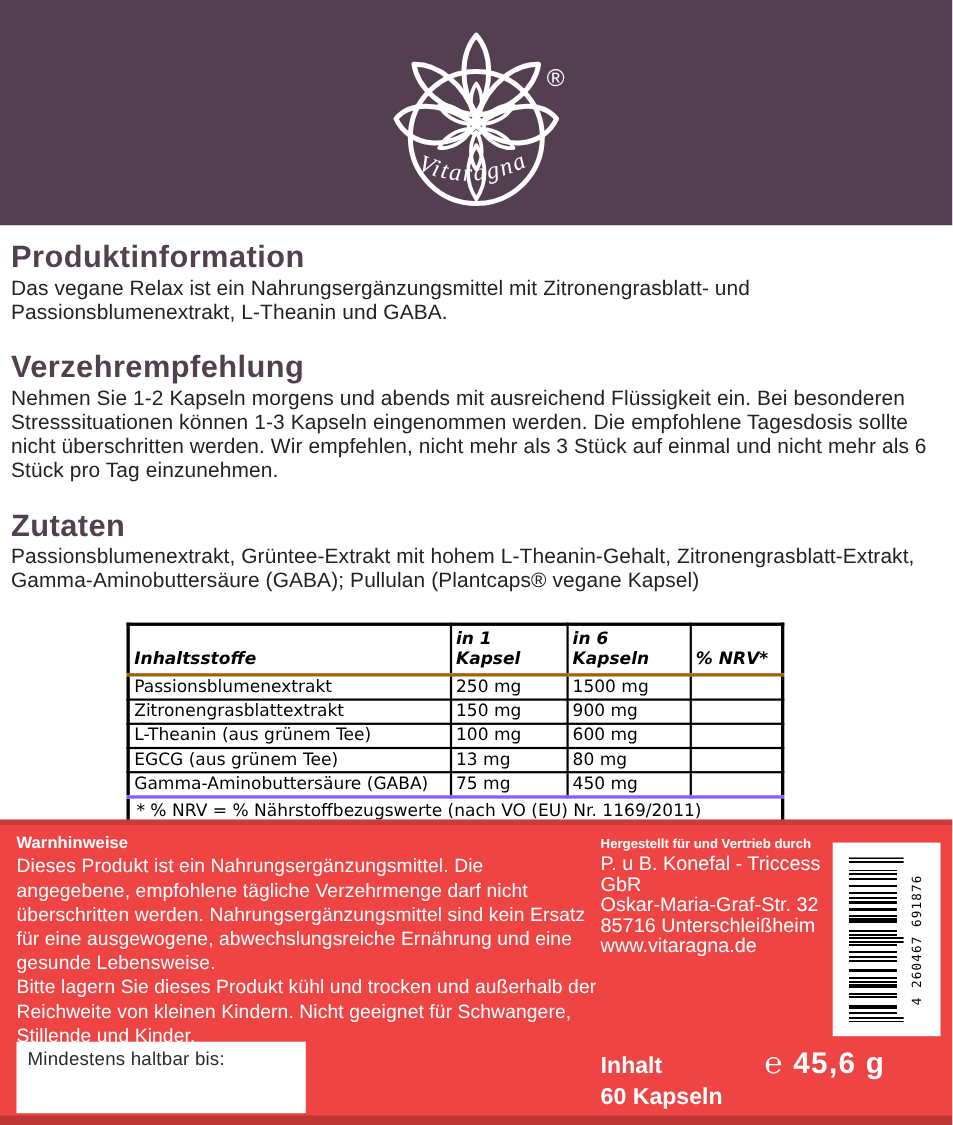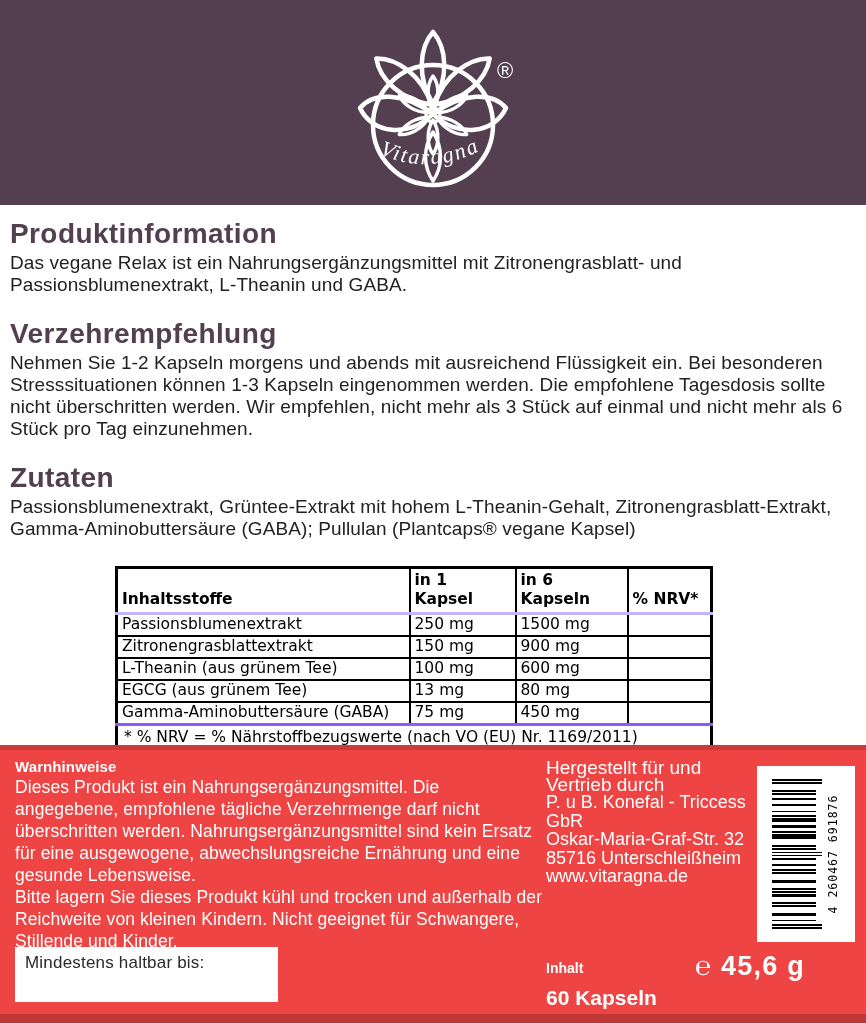--- a/index.html
+++ b/index.html
@@ -34,21 +34,21 @@
   
   .nutrition {
     border-collapse:collapse; margin:26px 0 0 105px; width:595px;
     font-family:"DejaVu Sans", sans-serif; font-size:15.5px; color:#000;
     table-layout:fixed;
   }
   .nutrition { border:3px solid #000; }
   .nutrition th, .nutrition td { border:2px solid #000; text-align:left; }
   .nutrition thead th {
     vertical-align:bottom; font-weight:bold; padding:2px 4px 3px; height:45px;
-    border-bottom:3px solid #c4b5fd; line-height:19px;
+    border-bottom:3px solid #a16207; line-height:19px;font-style:italic;
   }
   .nutrition tbody td { padding:0 4px 1px; height:21px; line-height:19px; }
   .nutrition .fnrow td { border-top:3px solid #8b5cf6; padding:2px 6px 3px; }
   .col-name { width:293px; } .col-1k { width:106px; } .col-6k { width:112px; } .col-nrv { width:84px; }
   
   .footer-band {
     position:absolute; top:745px; left:0; width:866px; height:278px;
     background:#ef4444; color:#ffffff;
   }
   .footer-band::before {
@@ -56,41 +56,41 @@
     background:rgba(0,0,0,0.14);
   }
   .footer-band::after {
     content:""; position:absolute; bottom:0; left:0; width:100%; height:9px;
     background:rgba(0,0,0,0.20);
   }
   .warn-block { position:absolute; left:15px; top:13px; width:528px; }
   .warn-title { font-weight:bold; font-size:15px; line-height:18px; letter-spacing:0.1px; }
   .warn-body { font-size:17.5px; line-height:22px; letter-spacing:0.1px; }
   .dist-block { position:absolute; left:546px; top:14px; width:205px; }
-  .dist-title { font-weight:normal; font-size:19px; line-height:17px; }
+  .dist-title { font-weight:bold; font-size:12px; line-height:17px; }
   .dist-line { font-size:18px; line-height:18.5px; }
   
   .barcode-box {
     position:absolute; left:757px; top:21px; width:98px; height:176px;
     background:#ffffff; display:flex; align-items:center; justify-content:center;
   }
   .barcode-rot { flex:none; width:150px; transform:rotate(-90deg); }
   .barcode-digits {
     font-family:"DejaVu Sans Mono", monospace; font-size:11.5px; color:#000;
     text-align:center; letter-spacing:1px; line-height:13px; margin-top:1px;
     white-space:nowrap;
   }
   
   .mhd-box {
-    position:absolute; left:15px; top:202px; width:263px; height:55px;
+    position:absolute; left:15px; top:202px; width:263px; height:65px;
     background:#ffffff; color:#2a2a2a; padding:6px 10px; font-size:17px;
     letter-spacing:0.2px;
   }
   .inhalt-block { position:absolute; left:546px; top:209px; font-weight:bold; }
-  .inhalt-label { font-size:14px; line-height:29px; }
+  .inhalt-label { font-size:21px; line-height:29px; }
   .inhalt-value { font-size:21px; line-height:29px; }
   .fuellmenge-block { position:absolute; left:695px; top:205px; font-weight:bold; letter-spacing:1.2px; }
   .fuellmenge-label { font-size:27px; line-height:33px; }
   .fuellmenge-value { font-size:27px; line-height:33px; }
 </style>
 </head>
 <body>
 
 <div class="page">
 

